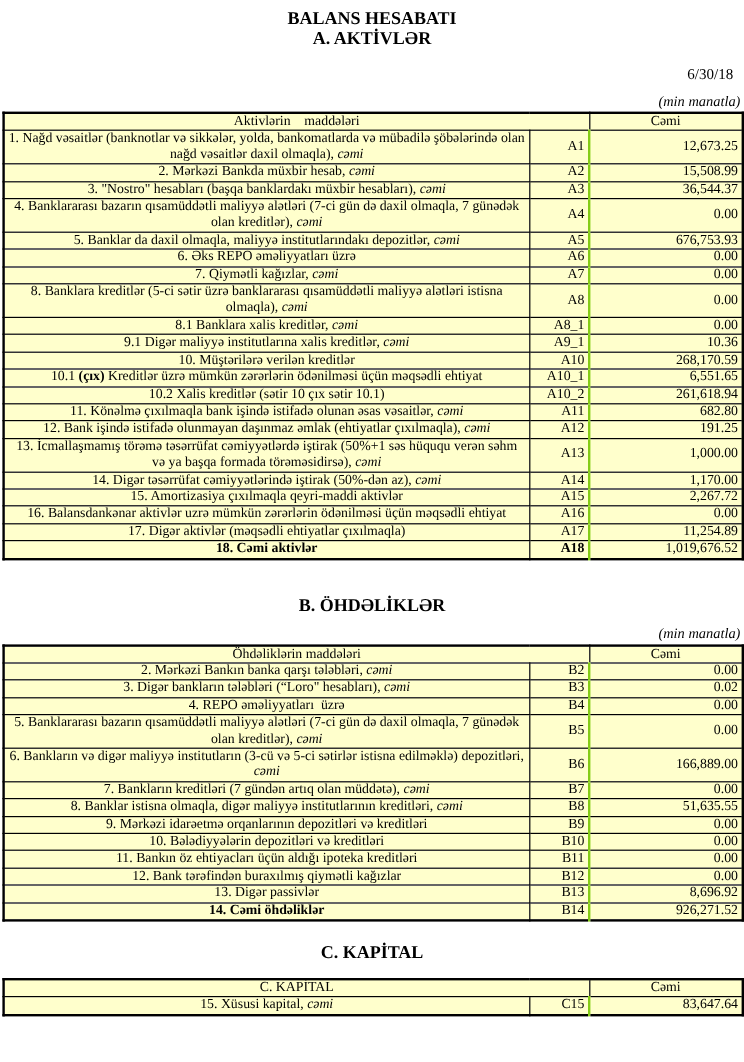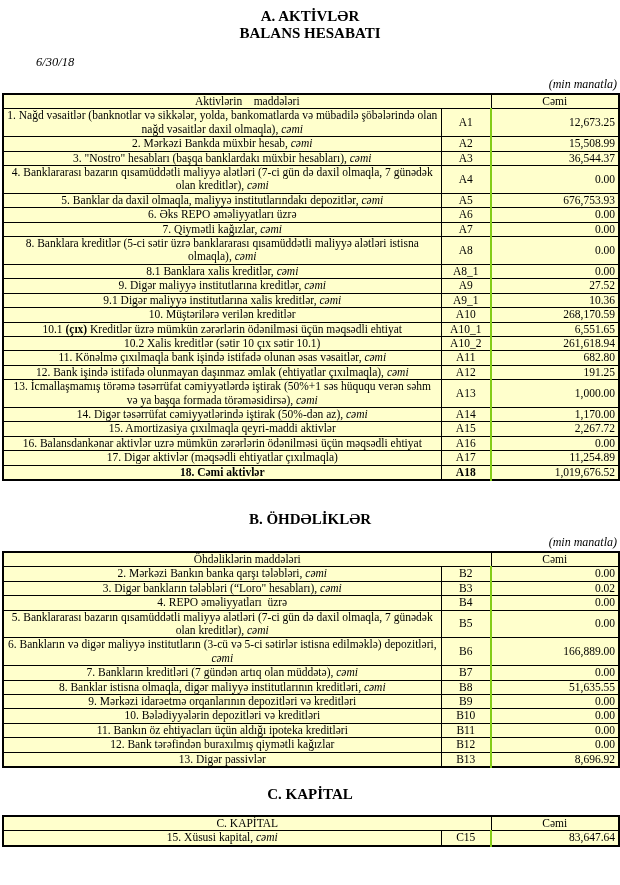--- a/index.html
+++ b/index.html
@@ -2,21 +2,21 @@
 <html><head>
 <meta charset="utf-8">
 <style>
   html, body { margin:0; padding:0; }
   body {
     width:620px; height:885px; overflow:hidden;
     background:#ffffff; color:#000;
     font-family:"Liberation Serif", serif;
   }
   .titles { text-align:center; font-weight:bold; font-size:15px; line-height:17px; padding-top:8px; }
-  .date-line { text-align:left; font-style:italic; font-size:12.5px; margin:13px 9px 0 0;padding-left:36px; }
+  .date-line { text-align:right; font-size:12.5px; margin:13px 9px 0 0; }
   .unit-note { text-align:right; font-style:italic; font-size:12px; margin:7px 3px 1px 0; }
   .section-heading { text-align:center; font-weight:bold; font-size:15px; line-height:17px; }
   #liab-heading { margin-top:30px; }
   #cap-heading  { margin-top:18px; }
   #cap-table-wrap { margin-top:12px; }
   table {
     border-collapse:collapse; table-layout:fixed;
     width:616px; margin-left:2px;
     border:2px solid #000;
   }
@@ -26,31 +26,31 @@
   th, td {
     border:1px solid #000;
     background:#FFFFCC;
     font-size:11.5px; line-height:13.4px;
     padding:0 3px;
     vertical-align:middle;
     overflow:hidden;
   }
   th { font-weight:normal; text-align:center; white-space:pre-wrap; }
   td.c-label { text-align:center; white-space:pre-wrap; }
-  td.c-code  { text-align:center; }
+  td.c-code  { text-align:right; }
   td.c-value { text-align:right; border-left:2px solid #84cc16; }
   .it { font-style:italic; }
   .bd { font-weight:bold; }
 </style>
 </head>
 <body>
 
 <div class="titles">
+  <div>BALANS HESABATI</div>
   <div>A. AKTİVLƏR</div>
-  <div>BALANS HESABATI</div>
 </div>
 
 <div class="date-line">6/30/18</div>
 <div class="unit-note">(min manatla)</div>
 
 <table>
   <colgroup>
       <col class="col-label">
       <col class="col-code">
       <col class="col-value">
@@ -101,25 +101,20 @@
         <td class="c-label"><span>8. Banklara kreditlər (5-ci sətir üzrə banklararası qısamüddətli maliyyə alətləri istisna olmaqla), </span><span class="it">cəmi</span></td>
         <td class="c-code">A8</td>
         <td class="c-value">0.00</td>
       </tr>
       <tr>
         <td class="c-label"><span>8.1 Banklara xalis kreditlər, </span><span class="it">cəmi</span></td>
         <td class="c-code">A8_1</td>
         <td class="c-value">0.00</td>
       </tr>
       <tr>
-        <td class="c-label"><span>9. Digər maliyyə institutlarına kreditlər, </span><span class="it">cəmi</span></td>
-        <td class="c-code">A9</td>
-        <td class="c-value">27.52</td>
-      </tr>
-      <tr>
         <td class="c-label"><span>9.1 Digər maliyyə institutlarına xalis kreditlər, </span><span class="it">cəmi</span></td>
         <td class="c-code">A9_1</td>
         <td class="c-value">10.36</td>
       </tr>
       <tr>
         <td class="c-label"><span>10. Müştərilərə verilən kreditlər</span></td>
         <td class="c-code">A10</td>
         <td class="c-value">268,170.59</td>
       </tr>
       <tr>
@@ -243,20 +238,25 @@
       </tr>
       <tr>
         <td class="c-label"><span>12. Bank tərəfindən buraxılmış qiymətli kağızlar</span></td>
         <td class="c-code">B12</td>
         <td class="c-value">0.00</td>
       </tr>
       <tr>
         <td class="c-label"><span>13. Digər passivlər</span></td>
         <td class="c-code">B13</td>
         <td class="c-value">8,696.92</td>
+      </tr>
+      <tr>
+        <td class="c-label"><span class="bd">14. Cəmi öhdəliklər</span></td>
+        <td class="c-code">B14</td>
+        <td class="c-value">926,271.52</td>
       </tr>
     </tbody>
 </table>
 
 <div class="section-heading" id="cap-heading">C. KAPİTAL</div>
 
 <div id="cap-table-wrap">
 <table>
   <colgroup>
         <col class="col-label">

